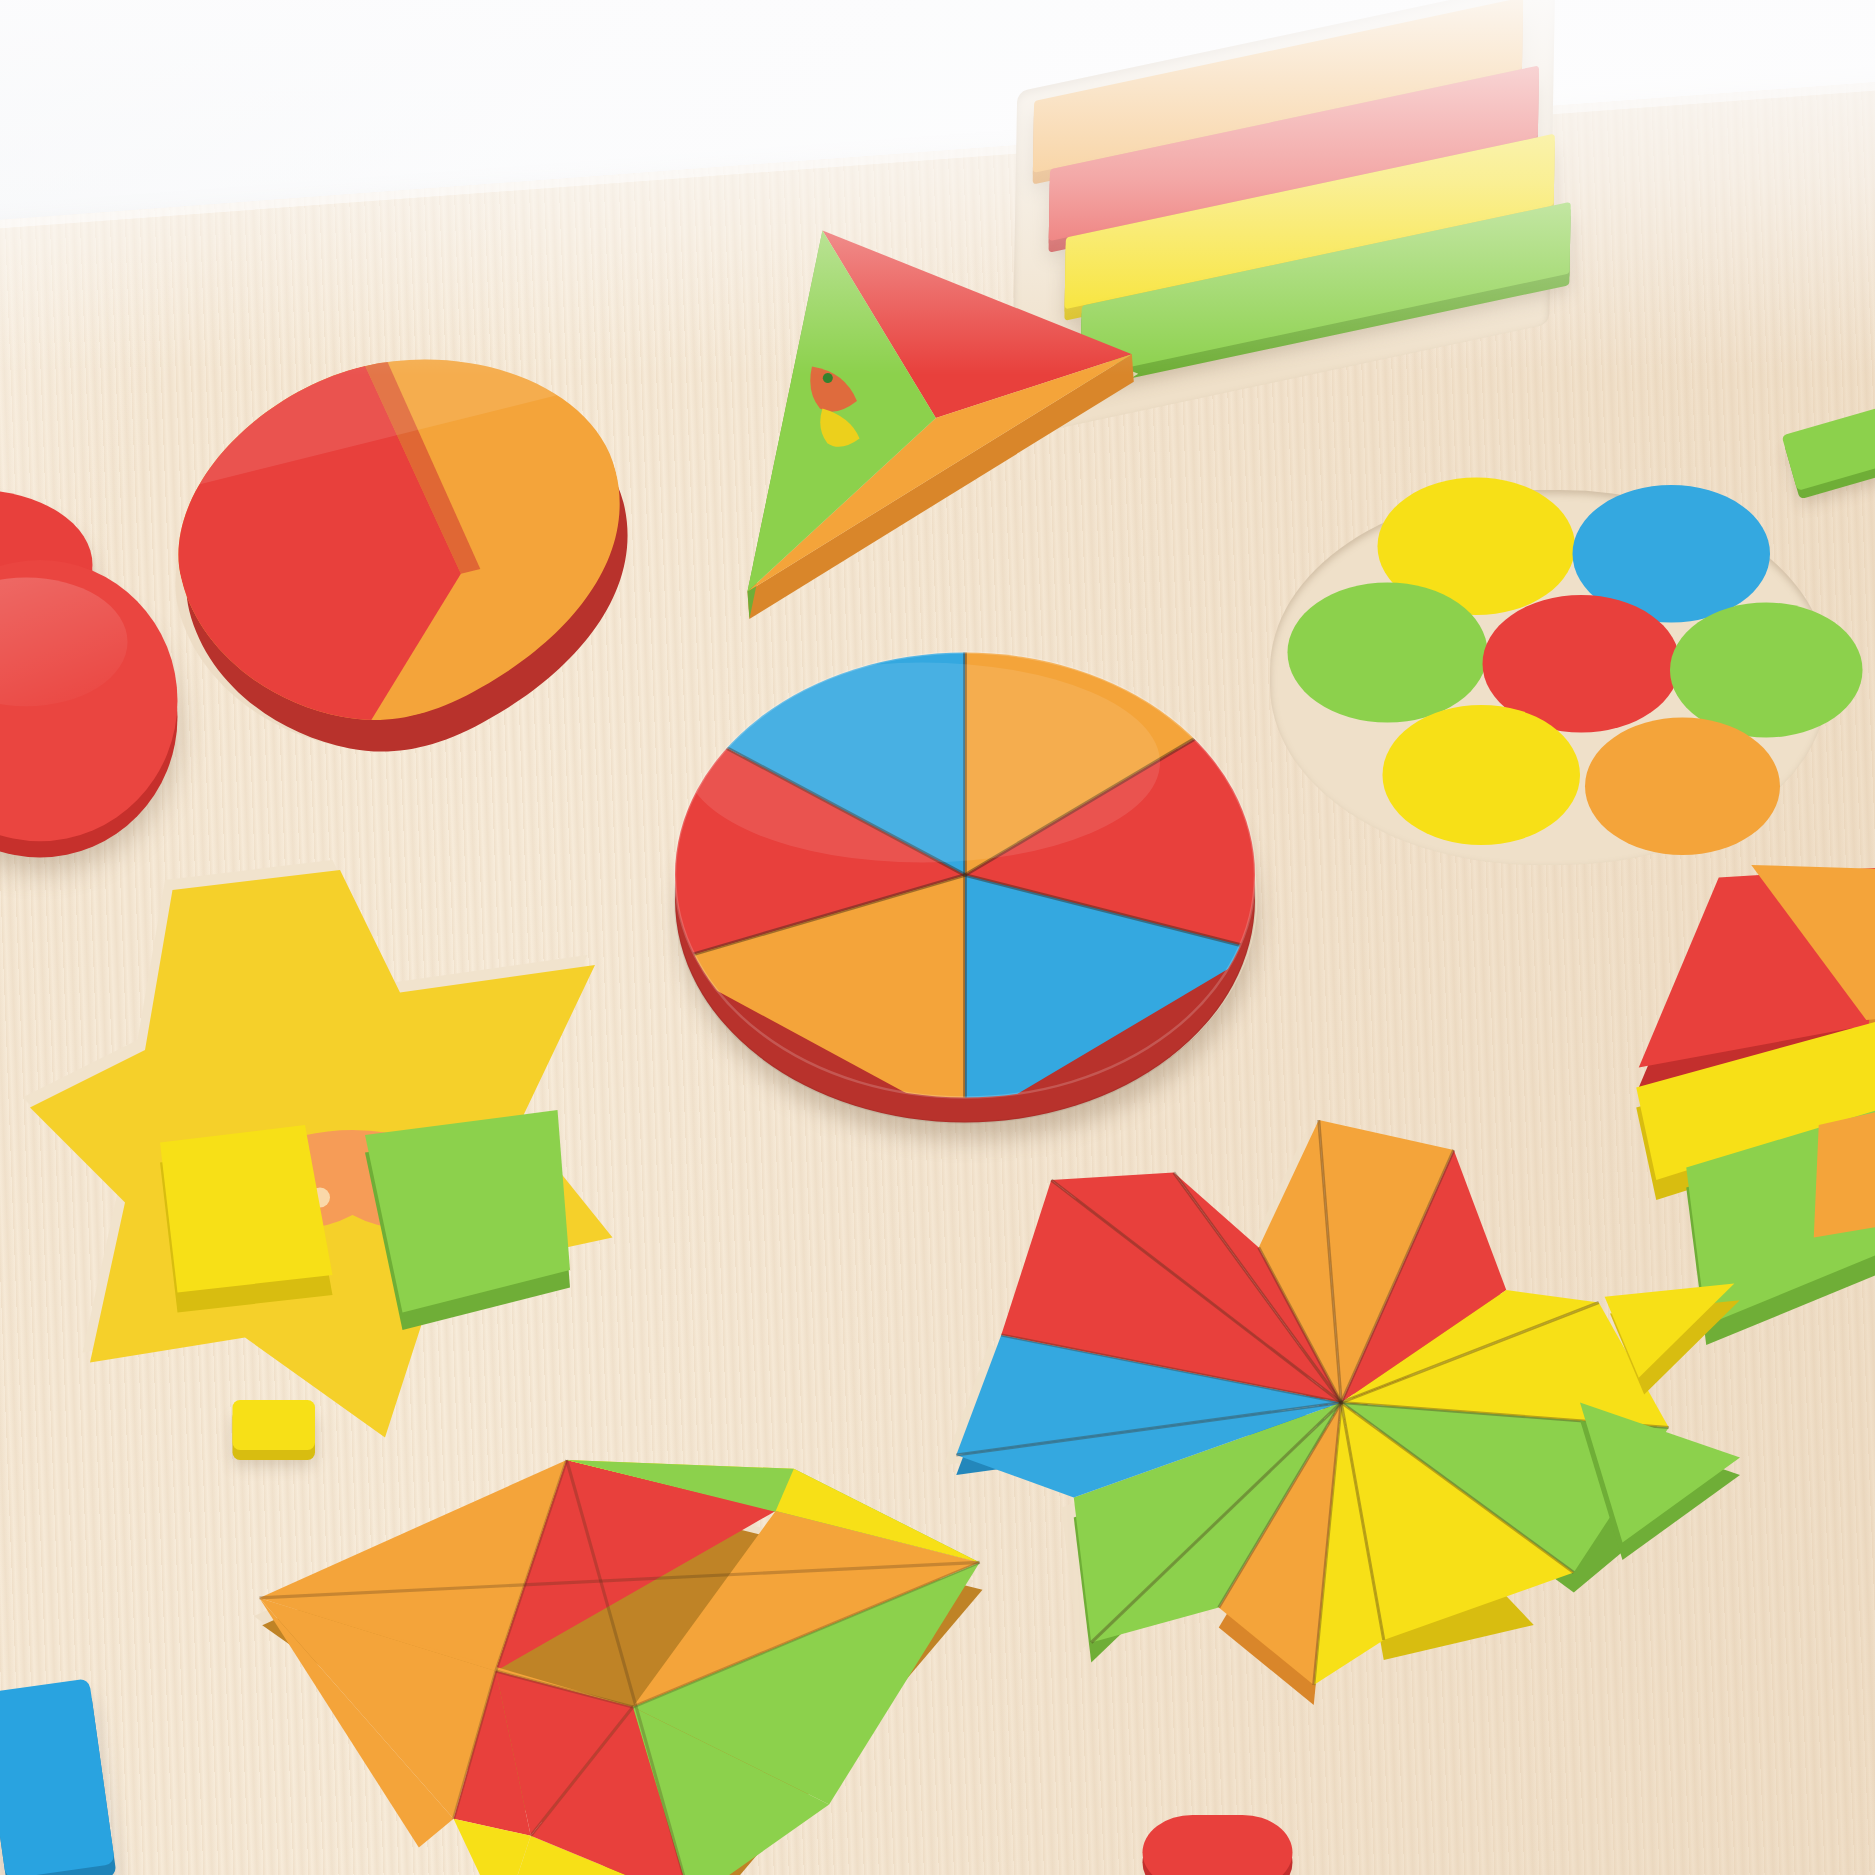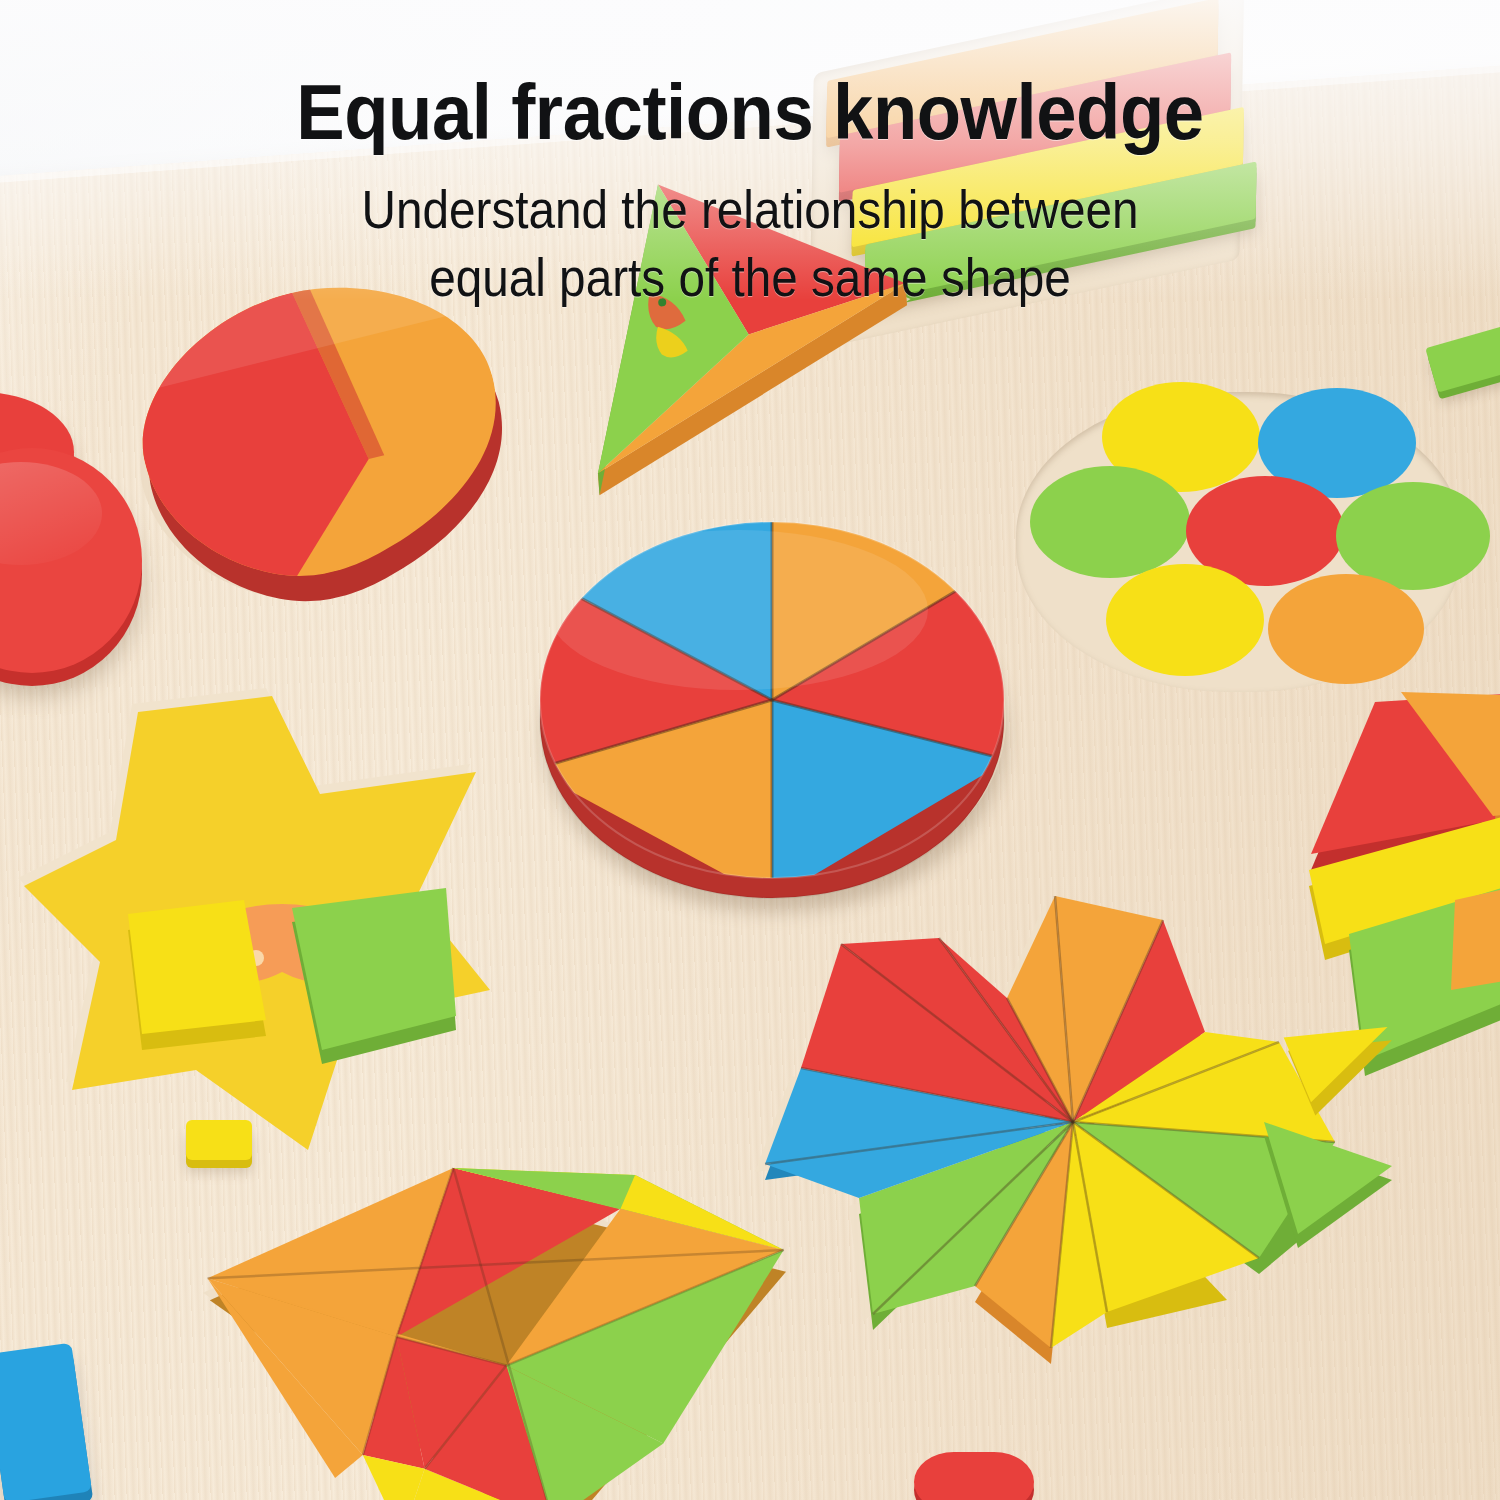--- a/index.html
+++ b/index.html
@@ -498,21 +498,14 @@
       <polygon points="6,4 134,48 40,116" fill="#8cd14c"></polygon>
     </svg>
   </div>
 
   <div id="stray-red2">
     <div style="position:absolute;inset:0;background:#e8403c;border-radius:40%/60%;
                 box-shadow:0 8px 0 #c32f2d;"></div>
   </div>
 
   <div class="top-wash"></div>
-  <div id="textblock">
-    <h1 id="title">Equal fractions knowledge</h1>
-    <div id="subtitle">
-      <span class="l1">Understand the relationship between</span>
-      <span class="l2">equal parts of the same shape</span>
-    </div>
-  </div>
 
 </div>
 
 </body></html>

